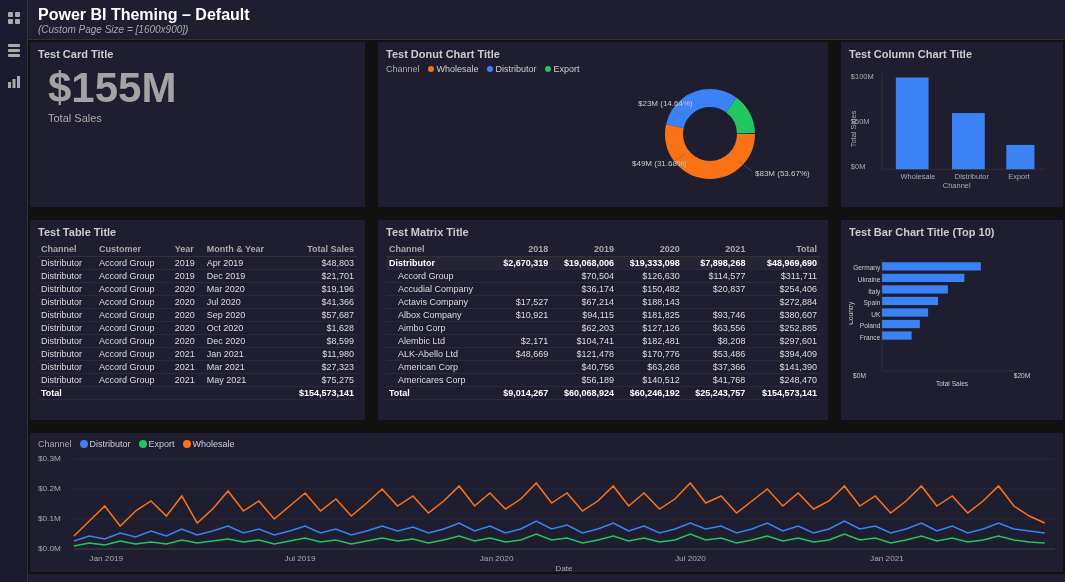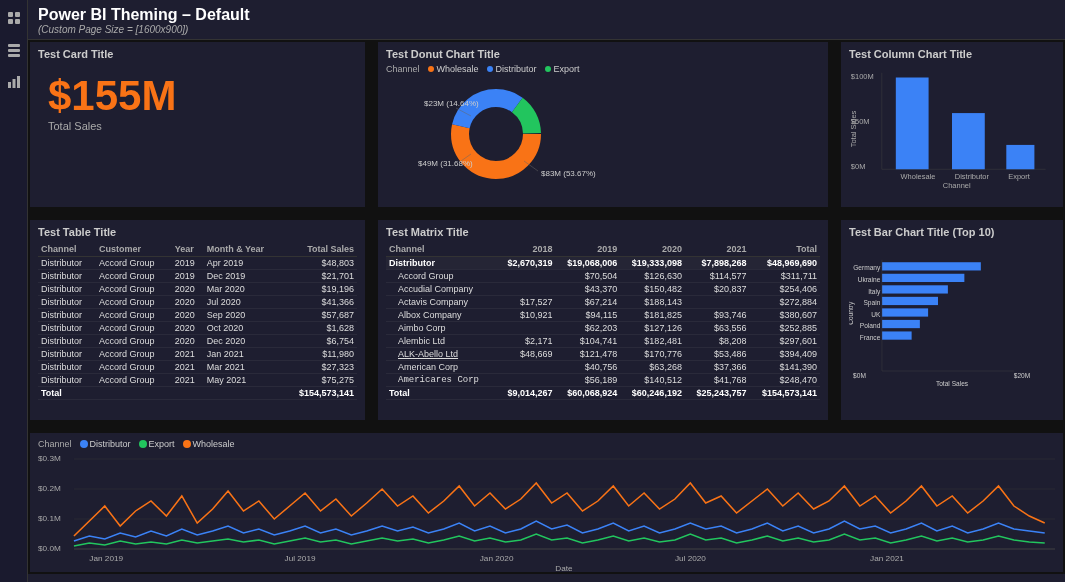--- a/index.html
+++ b/index.html
@@ -81,22 +81,21 @@
     
     .card-panel {
       grid-column: 1;
       grid-row: 1;
       display: flex;
       flex-direction: column;
     }
     .card-value {
       font-size: 42px;
       font-weight: 700;
-      color: #f97316;
-      margin-top: 8px;
+      color: #a3a3a3;
       margin-left: 10px;
     }
     .card-label {
       font-size: 11px;
       color: #aaa;
       margin-left: 10px;
     }
     
     .donut-panel {
       grid-column: 2;
@@ -116,21 +115,21 @@
       color: #ccc;
     }
     .legend-dot {
       width: 6px;
       height: 6px;
       border-radius: 50%;
     }
     .donut-area {
       display: flex;
       align-items: center;
-      justify-content: flex-start;
+      justify-content: flex-end;
       height: 110px;
     }
     
     .column-panel {
       grid-column: 3;
       grid-row: 1;
     }
     
     .bar-panel {
       grid-column: 3;
@@ -374,21 +373,21 @@
                   <td>Accord Group</td>
                   <td>2020</td>
                   <td>Oct 2020</td>
                   <td class="col-num">$1,628</td>
                 </tr>
                 <tr>
                   <td>Distributor</td>
                   <td>Accord Group</td>
                   <td>2020</td>
                   <td>Dec 2020</td>
-                  <td class="col-num">$6,754</td>
+                  <td class="col-num">$8,599</td>
                 </tr>
                 <tr>
                   <td>Distributor</td>
                   <td>Accord Group</td>
                   <td>2021</td>
                   <td>Jan 2021</td>
                   <td class="col-num">$11,980</td>
                 </tr>
                 <tr>
                   <td>Distributor</td>
@@ -440,21 +439,21 @@
                   <td style="padding-left: 12px;">Accord Group</td>
                   <td class="col-num"></td>
                   <td class="col-num">$70,504</td>
                   <td class="col-num">$126,630</td>
                   <td class="col-num">$114,577</td>
                   <td class="col-num">$311,711</td>
                 </tr>
                 <tr>
                   <td style="padding-left: 12px;">Accudial Company</td>
                   <td class="col-num"></td>
-                  <td class="col-num">$43,370</td>
+                  <td class="col-num">$36,174</td>
                   <td class="col-num">$150,482</td>
                   <td class="col-num">$20,837</td>
                   <td class="col-num">$254,406</td>
                 </tr>
                 <tr>
                   <td style="padding-left: 12px;">Actavis Company</td>
                   <td class="col-num">$17,527</td>
                   <td class="col-num">$67,214</td>
                   <td class="col-num">$188,143</td>
                   <td class="col-num"></td>
@@ -478,37 +477,37 @@
                 </tr>
                 <tr>
                   <td style="padding-left: 12px;">Alembic Ltd</td>
                   <td class="col-num">$2,171</td>
                   <td class="col-num">$104,741</td>
                   <td class="col-num">$182,481</td>
                   <td class="col-num">$8,208</td>
                   <td class="col-num">$297,601</td>
                 </tr>
                 <tr>
-                  <td style="padding-left: 12px; text-decoration: underline;">ALK-Abello Ltd</td>
+                  <td style="padding-left: 12px;">ALK-Abello Ltd</td>
                   <td class="col-num">$48,669</td>
                   <td class="col-num">$121,478</td>
                   <td class="col-num">$170,776</td>
                   <td class="col-num">$53,486</td>
                   <td class="col-num">$394,409</td>
                 </tr>
                 <tr>
                   <td style="padding-left: 12px;">American Corp</td>
                   <td class="col-num"></td>
                   <td class="col-num">$40,756</td>
                   <td class="col-num">$63,268</td>
                   <td class="col-num">$37,366</td>
                   <td class="col-num">$141,390</td>
                 </tr>
                 <tr>
-                  <td style="padding-left: 12px; font-family: Liberation Mono, monospace;">Americares Corp</td>
+                  <td style="padding-left: 12px;">Americares Corp</td>
                   <td class="col-num"></td>
                   <td class="col-num">$56,189</td>
                   <td class="col-num">$140,512</td>
                   <td class="col-num">$41,768</td>
                   <td class="col-num">$248,470</td>
                 </tr>
                 <tr class="total-row">
                   <td>Total</td>
                   <td class="col-num">$9,014,267</td>
                   <td class="col-num">$60,068,924</td>

